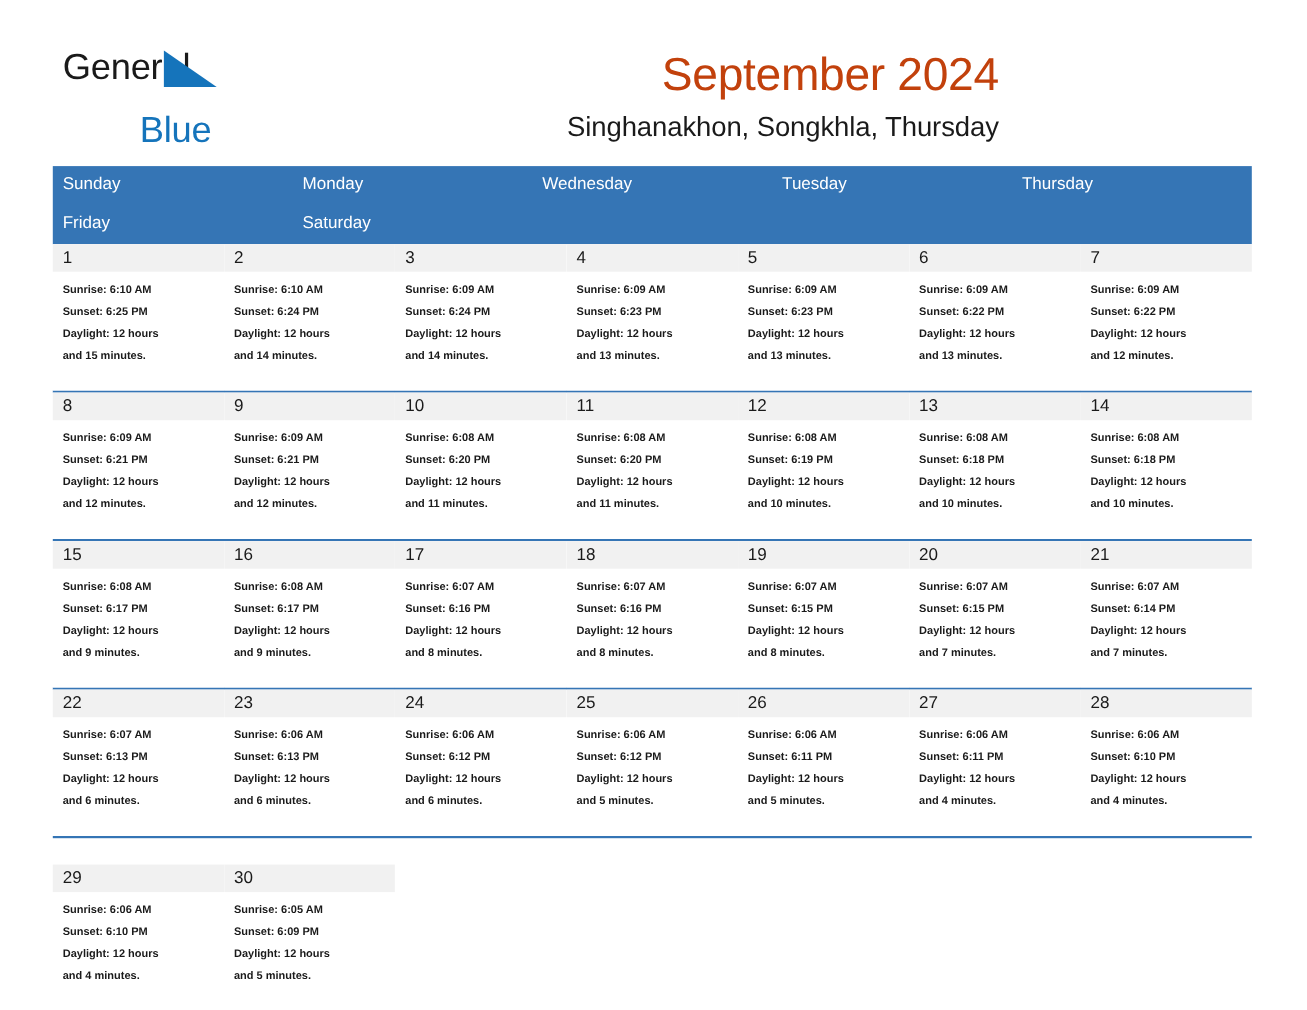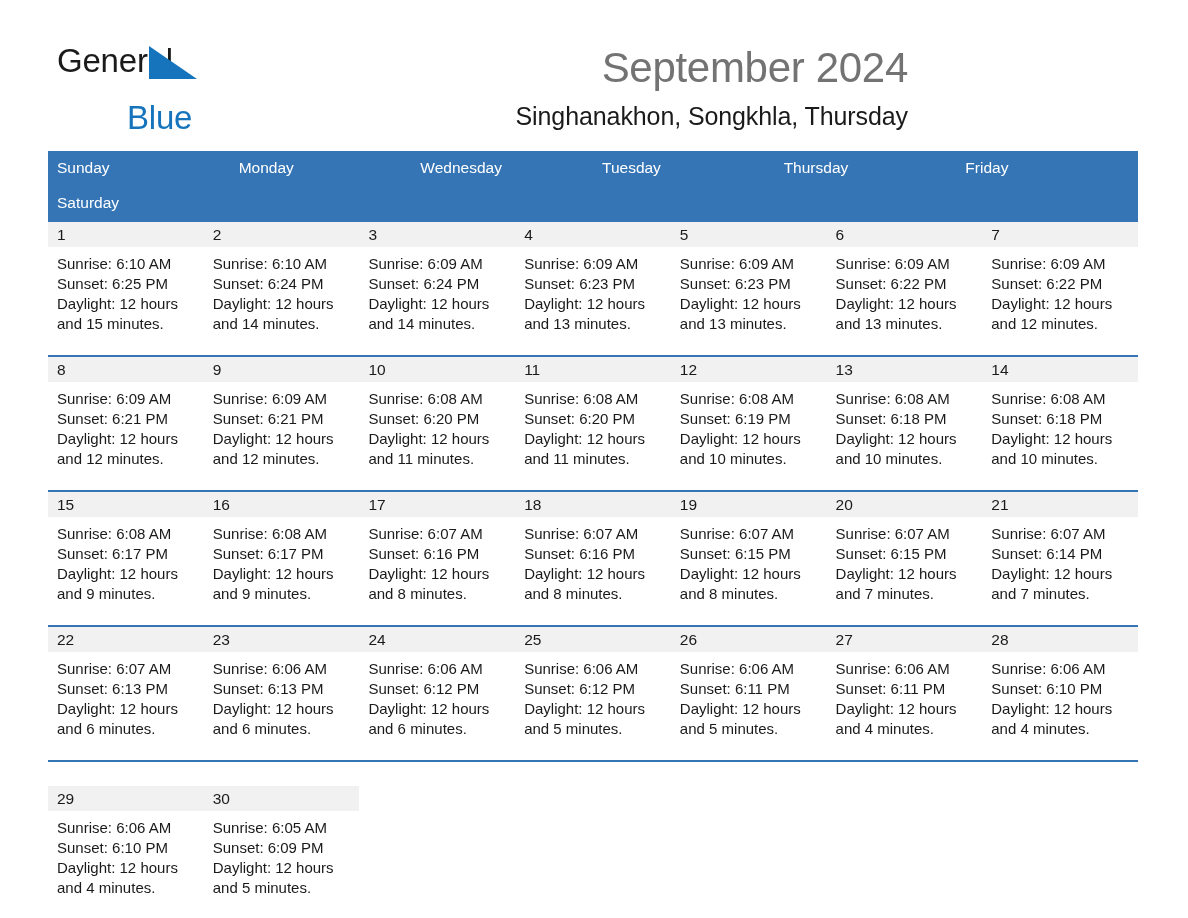--- a/index.html
+++ b/index.html
@@ -65,21 +65,21 @@
     margin-top: 24px;
   }
   .titles {
     text-align: right;
     flex: 1 1 auto;
     padding-top: 2px;
   }
   .month-title {
     font-size: 42px;
     font-weight: normal;
-    color: #737373;
+    color: #c2410c;
     line-height: 1.05;
     margin: 0;
     letter-spacing: -0.3px;
   }
   .location-title {
     font-size: 25px;
     font-weight: normal;
     color: #1a1a1a;
     margin: 13px 0 0 0;
     line-height: 1.1;
@@ -87,21 +87,21 @@
   }
 
   
   .calendar {
     margin: 20px 50px 0 48px;
     width: 1090px;
     box-sizing: border-box;
   }
   .weekdays {
     display: grid;
-    grid-template-columns: repeat(6, 1fr);
+    grid-template-columns: repeat(5, 1fr);
     background: #3575b5;
   }
   .weekday {
     color: #ffffff;
     font-size: 15.5px;
     padding: 8px 0 9px 9px;
     box-sizing: border-box;
     line-height: 1.2;
   }
   .week {
@@ -127,23 +127,24 @@
     padding: 3px 0 0 9px;
     box-sizing: border-box;
   }
   .daynum {
     font-size: 15.5px;
     color: #1a1a1a;
     line-height: 1.3;
   }
   .day-info {
     padding: 7px 6px 0 9px;
-    font-size: 15px;
+    font-size: 10px;
     line-height: 20px;
     color: #1a1a1a;
+    font-weight: bold;
   }
   .day-info div {
     white-space: nowrap;
   }
   .last-week .day-cell {
     min-height: 120px;
     margin-top: 24px;
   }
 </style>
 </head>

